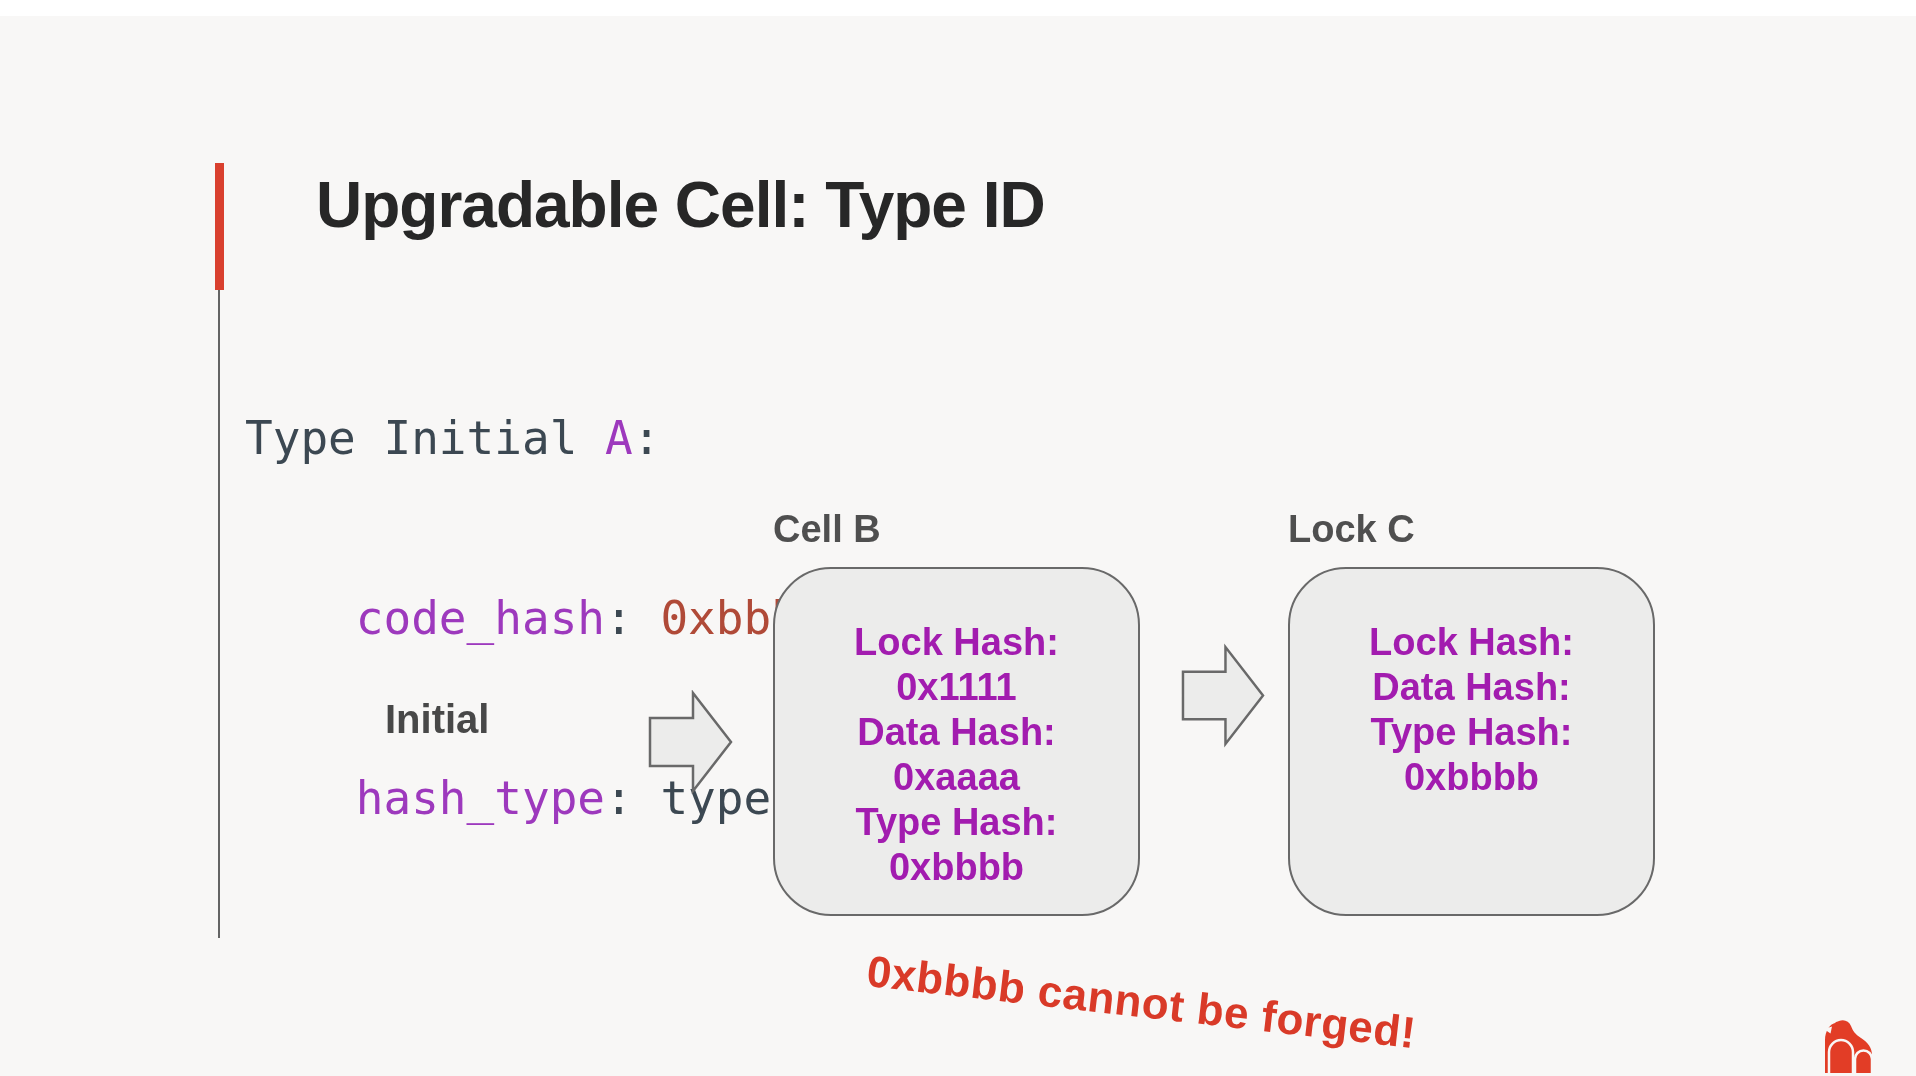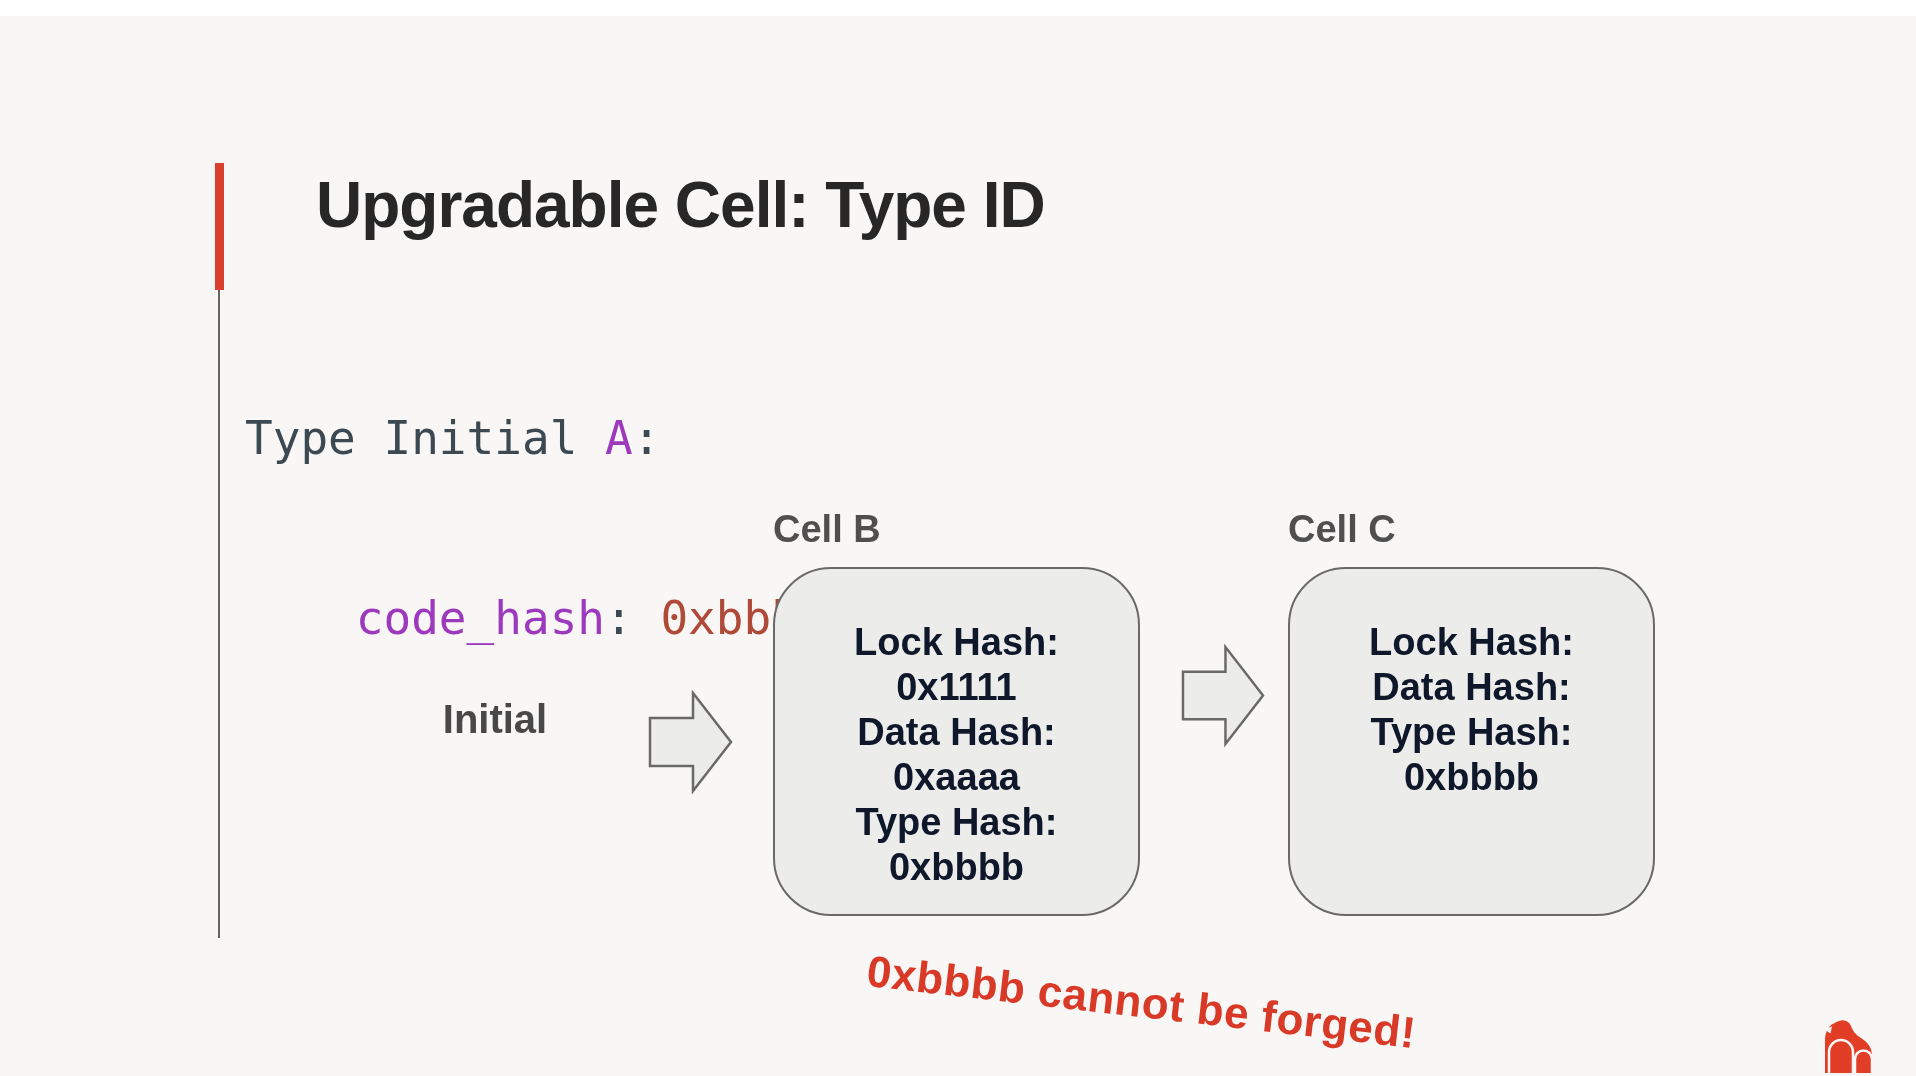--- a/index.html
+++ b/index.html
@@ -41,29 +41,29 @@
   .cell-box{
     position:absolute;top:551px;width:367px;height:349px;
     box-sizing:border-box;
     background:#ececeb;
     border:2.5px solid #696969;
     border-radius:58px;
   }
   .cell-box .cell-lines{
     padding-top:51px;
     text-align:center;
-    font-size:38px;line-height:45px;font-weight:bold;color:#0f172a;
+    font-size:38px;line-height:45px;font-weight:bold;color:#a21caf;
   }
   .label-b{left:773px;}
   .box-b{left:773px;}
   .label-c{left:1288px;}
   .box-c{left:1288px;}
   .initial-label{
     position:absolute;left:385px;top:678px;width:220px;
-    text-align:center;
+    text-align:left;
     font-size:40px;line-height:50px;font-weight:bold;color:#484848;
   }
   .arrow{position:absolute;}
   .arrow-1{left:648px;top:674px;width:85px;height:104px;}
   .arrow-2{left:1181px;top:627px;width:84px;height:105px;}
   .annotation{
     position:absolute;left:870px;top:930px;
     font-size:44px;font-weight:bold;color:#d93a28;
     letter-spacing:0.5px;
     white-space:nowrap;
@@ -78,20 +78,21 @@
 <div class="slide">
 
   <div class="accent-bar"></div>
   <div class="vline"></div>
 
   <h1 class="title" style="margin:0;">Upgradable Cell: Type ID</h1>
 
   <div class="codeblock">
     <div><span class="code-slate">Type Initial </span><span class="code-purple">A</span><span class="code-slate">:</span></div>
     <div><span class="code-slate">    </span><span class="code-purple">code_hash</span><span class="code-slate">: </span><span class="code-value-red">0xbbbb</span></div>
+    <div><span class="code-slate">    </span><span class="code-purple">hash_type</span><span class="code-slate">: </span><span class="code-slate">type</span></div>
   </div>
 
   <div class="initial-label">
     <div>Initial</div>
   </div>
 
   <svg class="arrow arrow-1" viewBox="0 0 85 104">
     <polygon points="2,28 45,28 45,3 83,52 45,101 45,76 2,76" fill="#ececeb" stroke="#696969" stroke-width="2.5" stroke-linejoin="miter"></polygon>
   </svg>
 
@@ -104,21 +105,21 @@
       <div>0xaaaa</div>
       <div>Type Hash:</div>
       <div>0xbbbb</div>
     </div>
   </div>
 
   <svg class="arrow arrow-2" viewBox="0 0 85 104">
     <polygon points="2,28 45,28 45,3 83,52 45,101 45,76 2,76" fill="#ececeb" stroke="#696969" stroke-width="2.5" stroke-linejoin="miter"></polygon>
   </svg>
 
-  <div class="cell-label label-c">Cell C</div>
+  <div class="cell-label label-c">Lock C</div>
   <div class="cell-box box-c">
     <div class="cell-lines">
       <div>Lock Hash:</div>
       <div>Data Hash:</div>
       <div>Type Hash:</div>
       <div>0xbbbb</div>
     </div>
   </div>
 
   <div class="annotation">0xbbbb cannot be forged!</div>

